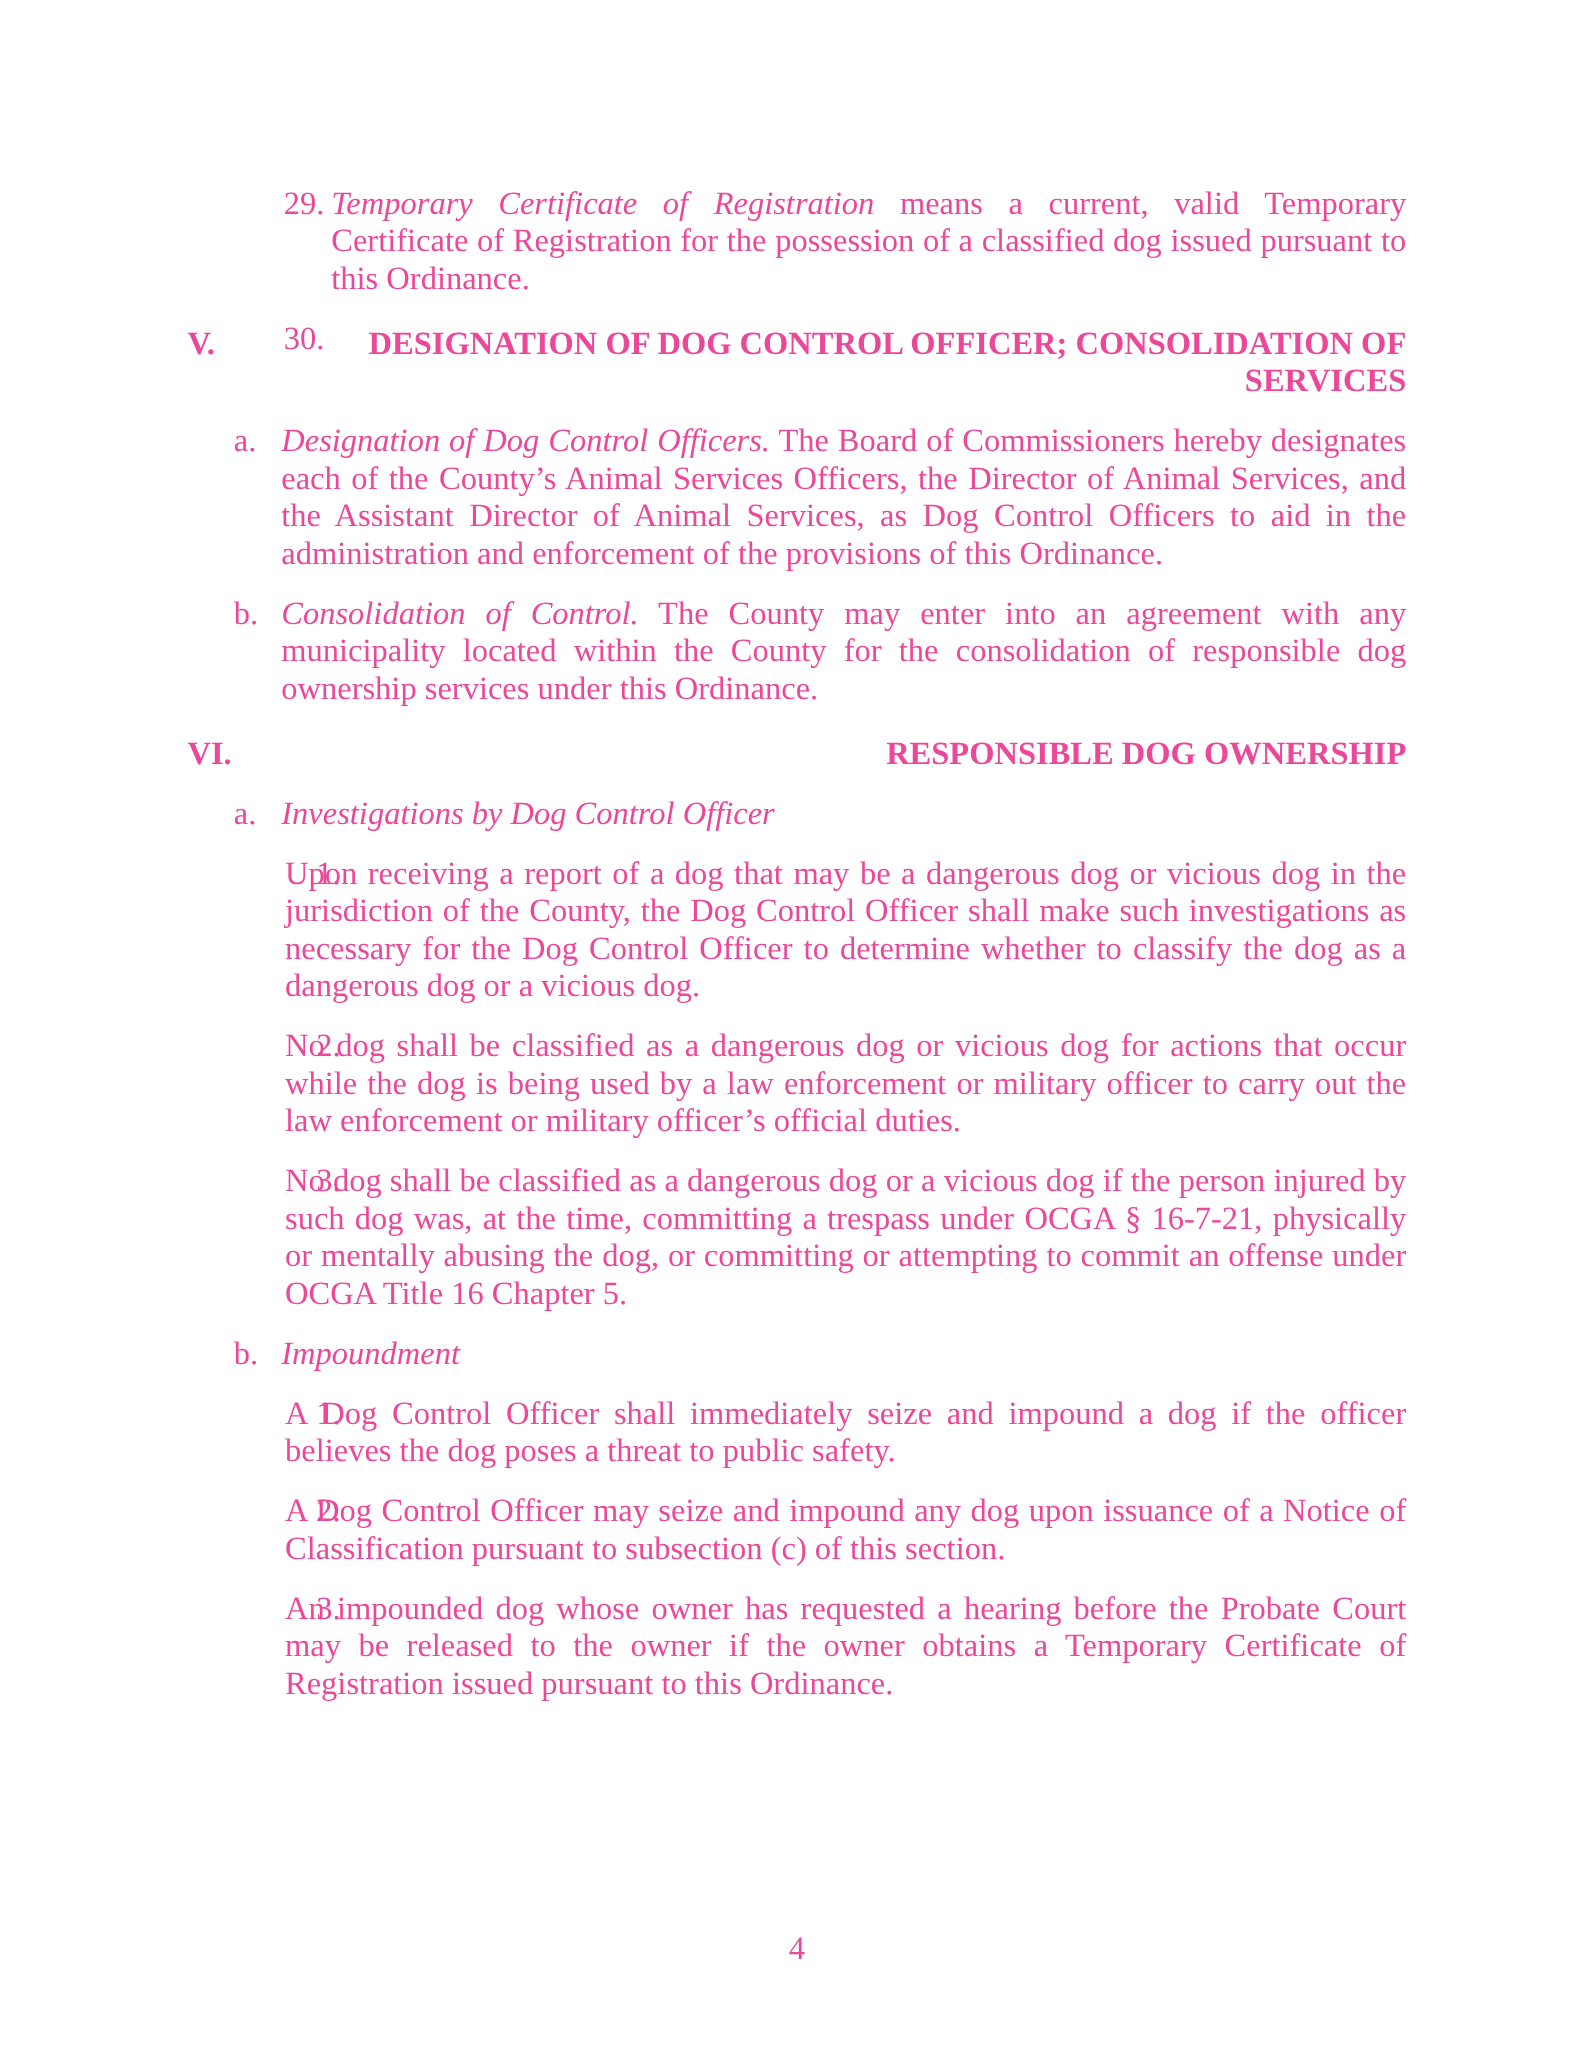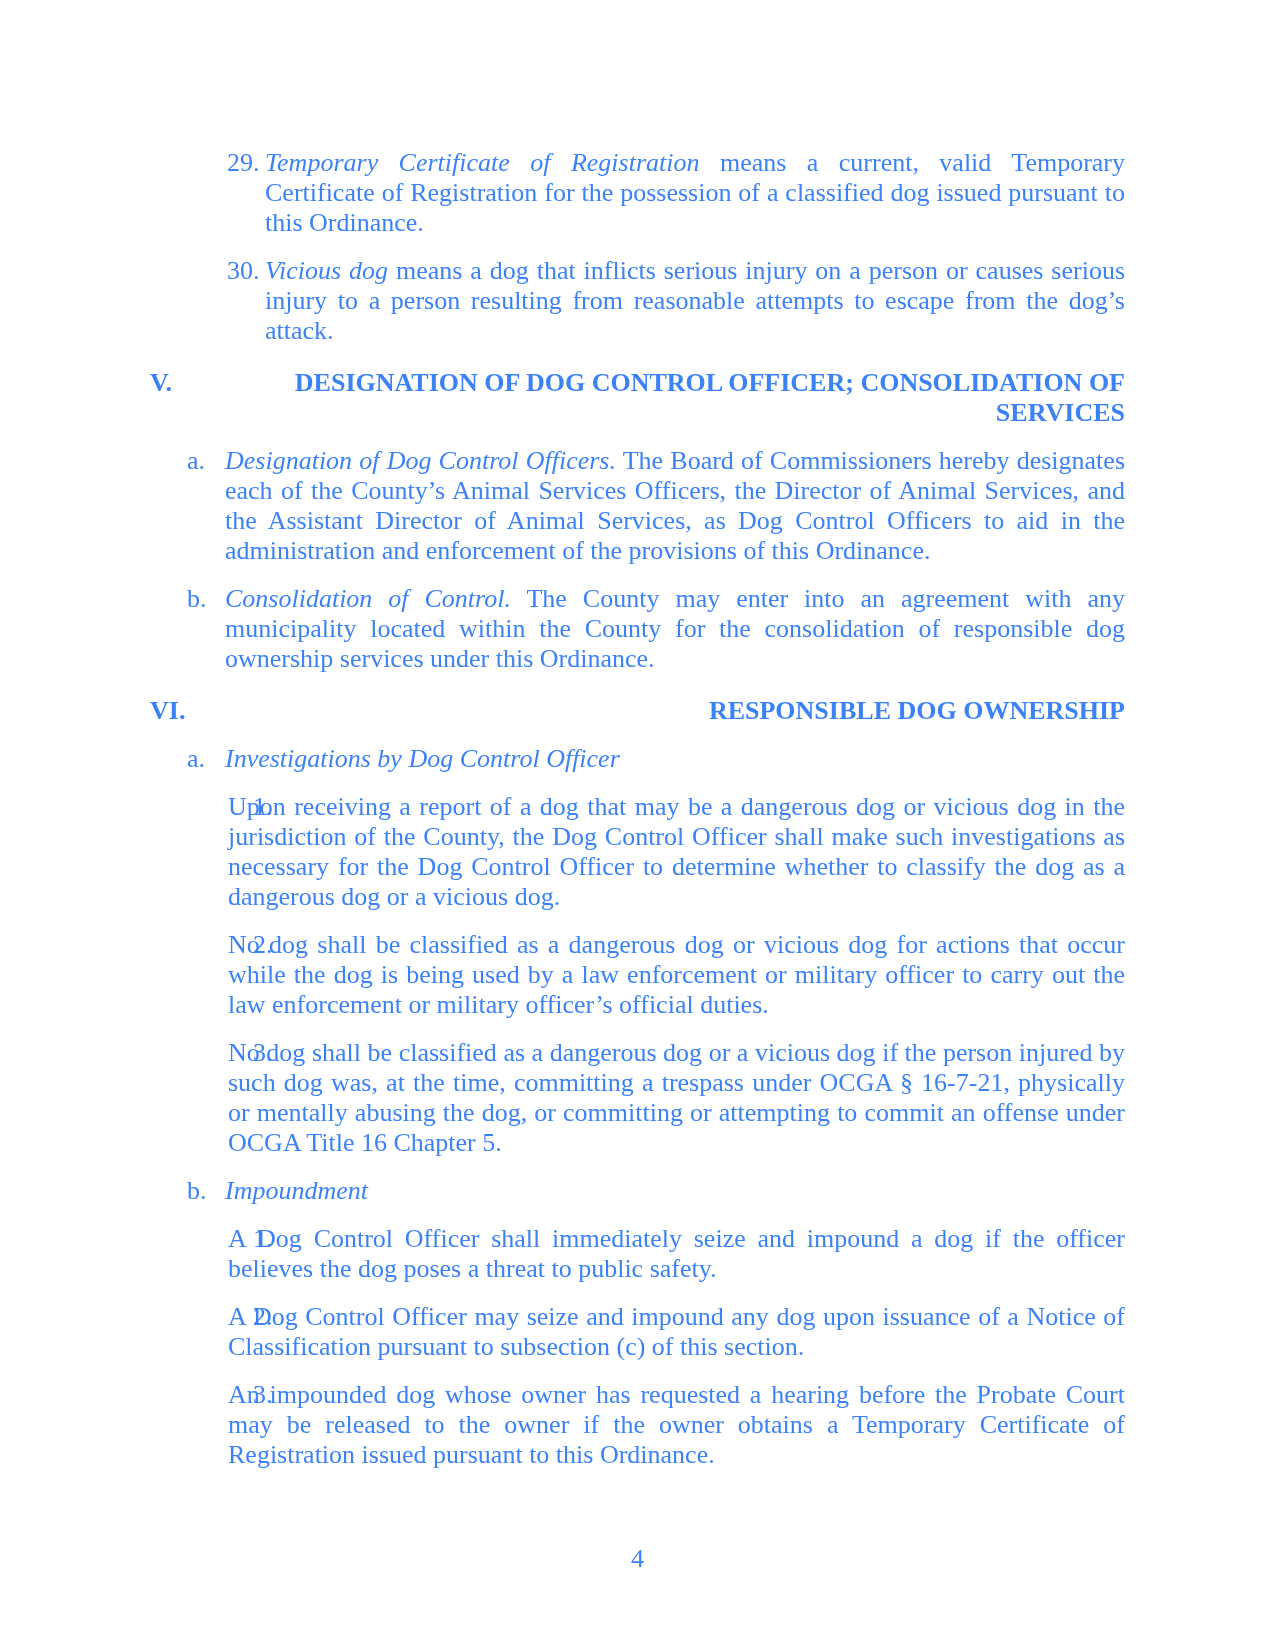--- a/index.html
+++ b/index.html
@@ -5,21 +5,21 @@
   html, body {
     margin: 0;
     padding: 0;
     background: #ffffff;
   }
   .page {
     position: relative;
     width: 1275px;
     height: 1650px;
     background: #ffffff;
-    color: #3b82f6;
+    color: #ec4899;
     font-family: "Liberation Serif", serif;
     font-size: 26px;
     line-height: 30px;
     overflow: hidden;
   }
   .content {
     position: absolute;
     left: 150px;
     top: 148px;
     width: 975px;
@@ -65,21 +65,20 @@
 <div class="page">
   <div class="content">
 
     <div class="block num29">
       <span class="marker">29.</span>
       <div class="btext"><span class="lead">Temporary Certificate of Registration</span><span> means a current, valid Temporary Certificate of Registration for the possession of a classified dog issued pursuant to this Ordinance.</span></div>
     </div>
 
     <div class="block num29">
       <span class="marker">30.</span>
-      <div class="btext"><span class="lead">Vicious dog</span><span> means a dog that inflicts serious injury on a person or causes serious injury to a person resulting from reasonable attempts to escape from the dog’s attack.</span></div>
     </div>
 
     <div class="block heading">
       <span class="marker">V.</span>
       <div class="btext">DESIGNATION OF DOG CONTROL OFFICER; CONSOLIDATION OF SERVICES</div>
     </div>
 
     <div class="block letter">
       <span class="marker">a.</span>
       <div class="btext"><span class="lead">Designation of Dog Control Officers.</span><span> The Board of Commissioners hereby designates each of the County’s Animal Services Officers, the Director of Animal Services, and the Assistant Director of Animal Services, as Dog Control Officers to aid in the administration and enforcement of the provisions of this Ordinance.</span></div>

